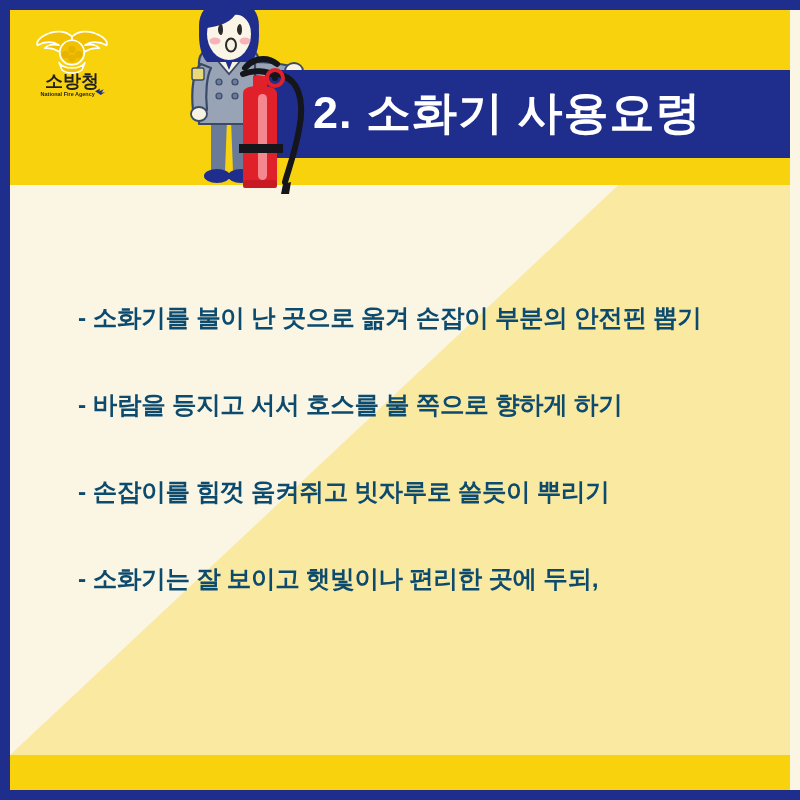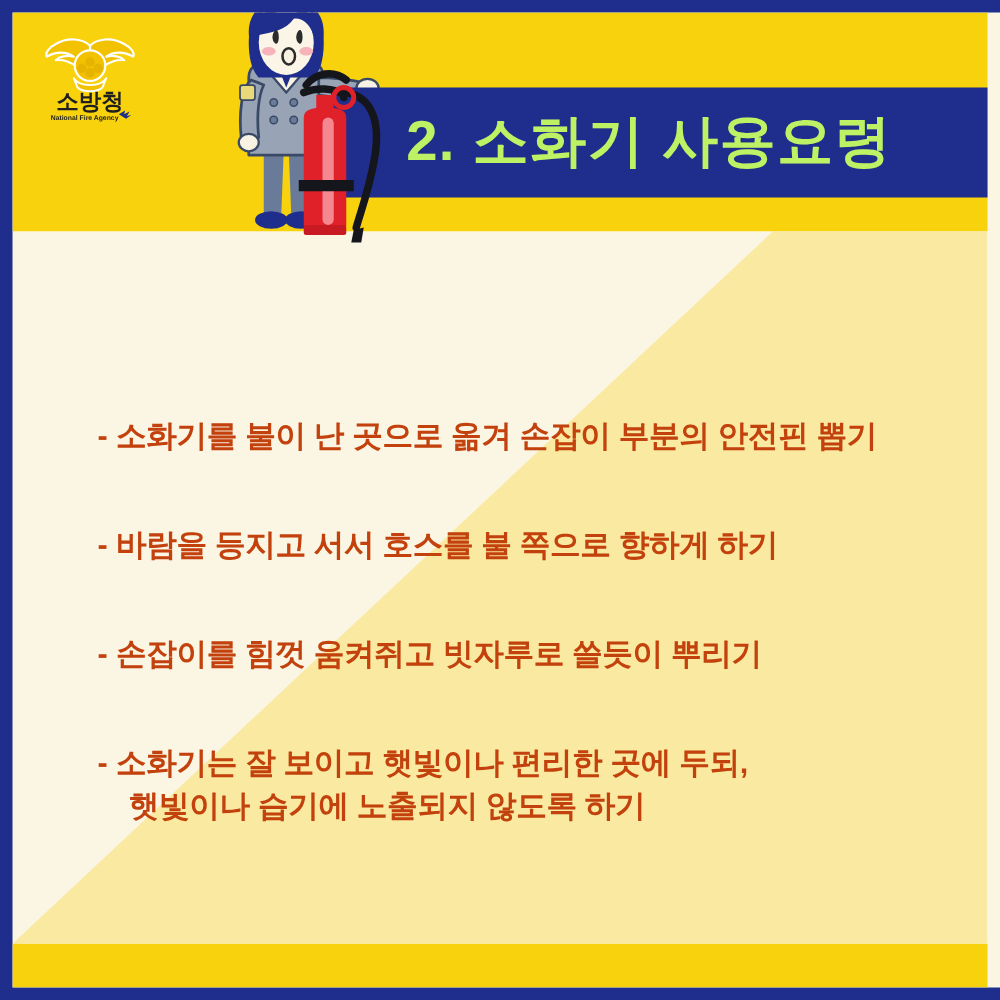--- a/index.html
+++ b/index.html
@@ -49,26 +49,26 @@
     position: absolute;
     left: 255px;
     top: 60px;
     width: 525px;
     height: 88px;
     background: #1F2E8C;
     z-index: 3;
   }
   .title-text {
     position: absolute;
-    left: 60px;
+    left: 48px;
     top: 50%;
     transform: translateY(-52%);
     font-size: 45px;
     font-weight: bold;
-    color: #bef264;
+    color: #ffffff;
     letter-spacing: 1px;
     white-space: nowrap;
   }
 
   
   .diagonal-wedge {
     position: absolute;
     left: 0;
     top: 175px;
     width: 780px;
@@ -94,27 +94,26 @@
     position: absolute;
     left: 0;
     top: 175px;
     width: 780px;
     height: 570px;
     z-index: 1;
   }
   .bullet-line {
     position: absolute;
     left: 68px;
-    color: #c2410c;
+    color: #0c4a6e;
     font-size: 24.5px;
     font-weight: bold;
     letter-spacing: -0.3px;
     white-space: nowrap;
     line-height: 1.42;
-    margin-top: 32px;
   }
   .bullet-line .dash {
     display: inline-block;
     margin-right: 7px;
   }
   .bullet-line .cont {
     display: block;
     padding-left: 25px;
   }
 
@@ -255,21 +254,20 @@
       <div class="bullet-line" style="top:203px;">
         <span class="dash">-</span><span>바람을 등지고 서서 호스를 불 쪽으로 향하게 하기</span>
       </div>
 
       <div class="bullet-line" style="top:290px;">
         <span class="dash">-</span><span>손잡이를 힘껏 움켜쥐고 빗자루로 쓸듯이 뿌리기</span>
       </div>
 
       <div class="bullet-line" style="top:377px;">
         <span class="dash">-</span><span>소화기는 잘 보이고 햇빛이나 편리한 곳에 두되,</span>
-        <span class="cont">햇빛이나 습기에 노출되지 않도록 하기</span>
       </div>
 
     </div>
 
     <div class="footer-band"></div>
 
   </div>
 </div>
 
 </body></html>

